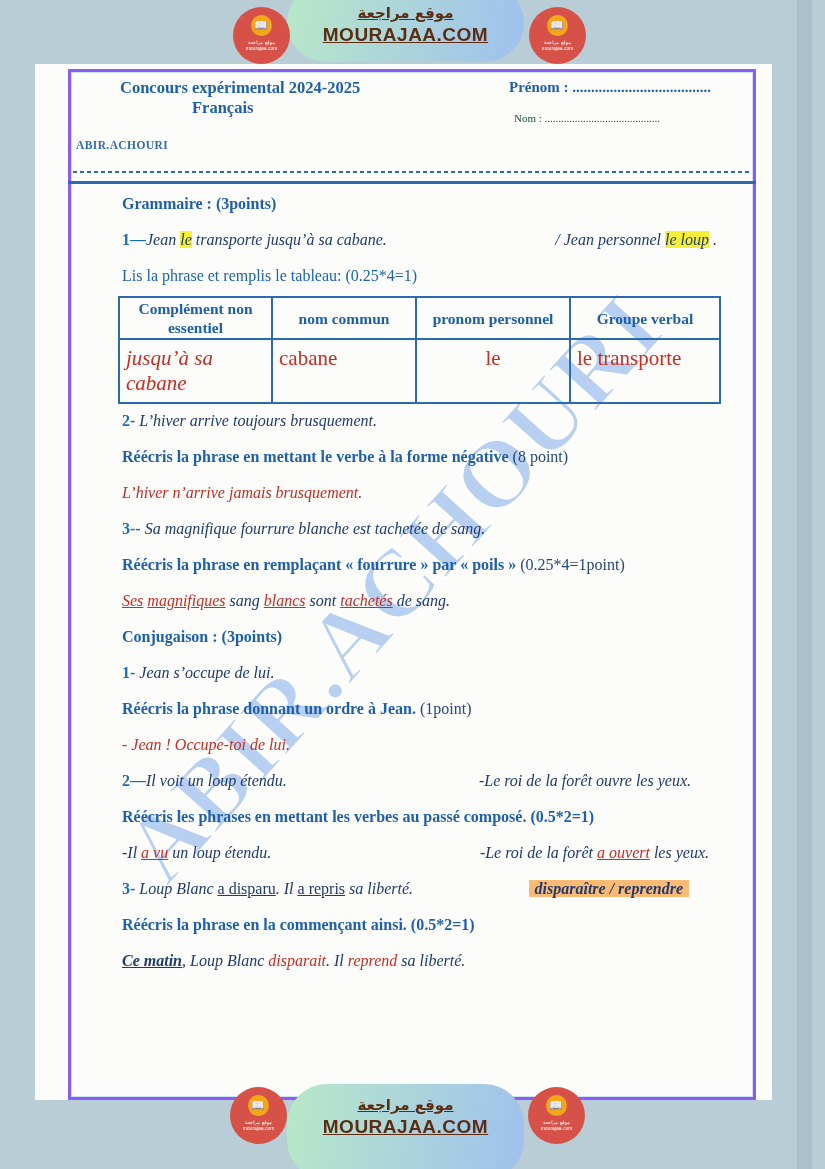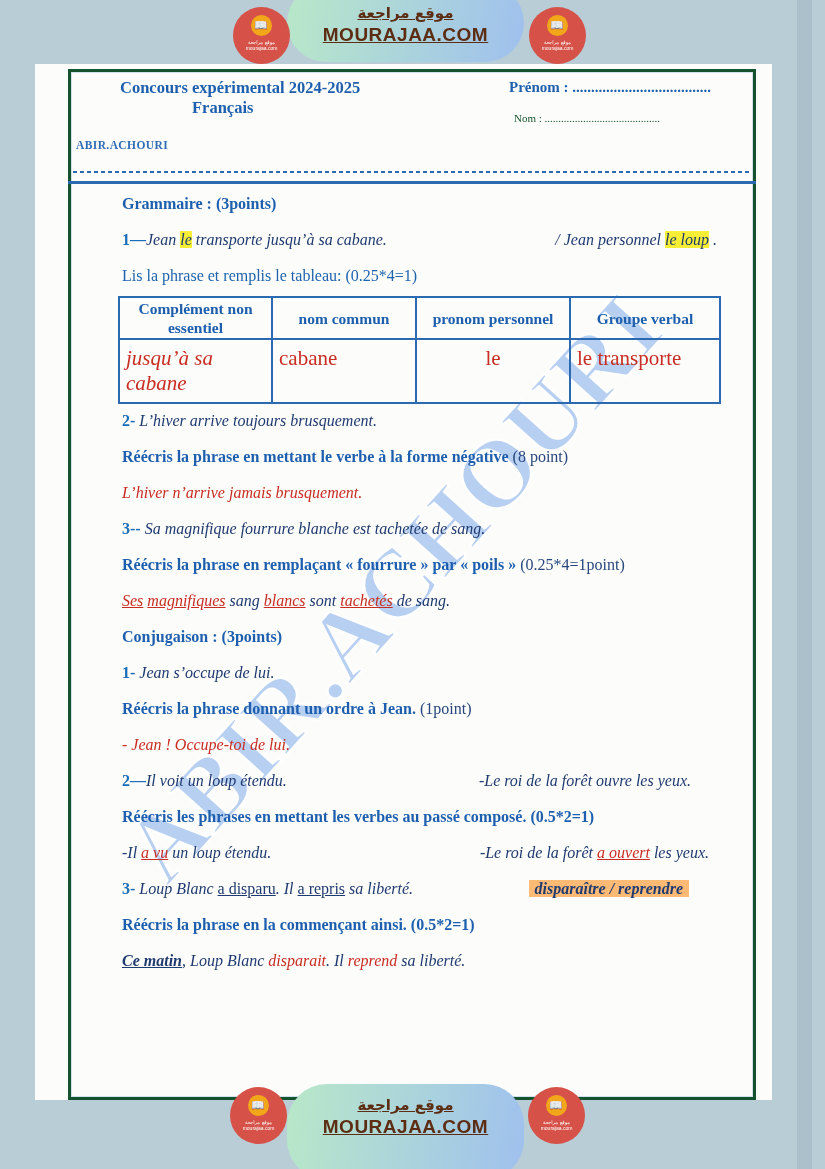--- a/index.html
+++ b/index.html
@@ -9,21 +9,21 @@
     font-family:"Liberation Serif","DejaVu Serif",serif;
   }
   
   .right-shade{position:absolute;right:13px;top:0;width:15px;height:100%;
     background:#a3b8c4;opacity:.6;z-index:0;}
 
   
   .sheet{position:absolute;left:35px;top:64px;width:737px;height:1036px;
     background:#fcfcfa;z-index:1;}
   .frame{position:absolute;left:33px;top:5px;width:682px;height:1025px;
-    border:3px solid #14532d;box-shadow:inset 0 0 0 1px #cfe0ef;}
+    border:3px solid #8b5cf6;box-shadow:inset 0 0 0 1px #cfe0ef;}
 
   
   .watermark{position:absolute;left:358px;top:524px;
     transform:translate(-50%,-50%) rotate(-48deg);
     font-family:"Liberation Serif",serif;font-weight:bold;font-size:97px;
     letter-spacing:1px;color:#a6c4ee;-webkit-text-stroke:2.5px #ffffff;
     opacity:.8;white-space:nowrap;z-index:1;pointer-events:none;}
 
   
   .exam-header{position:absolute;left:0;top:0;right:0;height:112px;z-index:2;}

